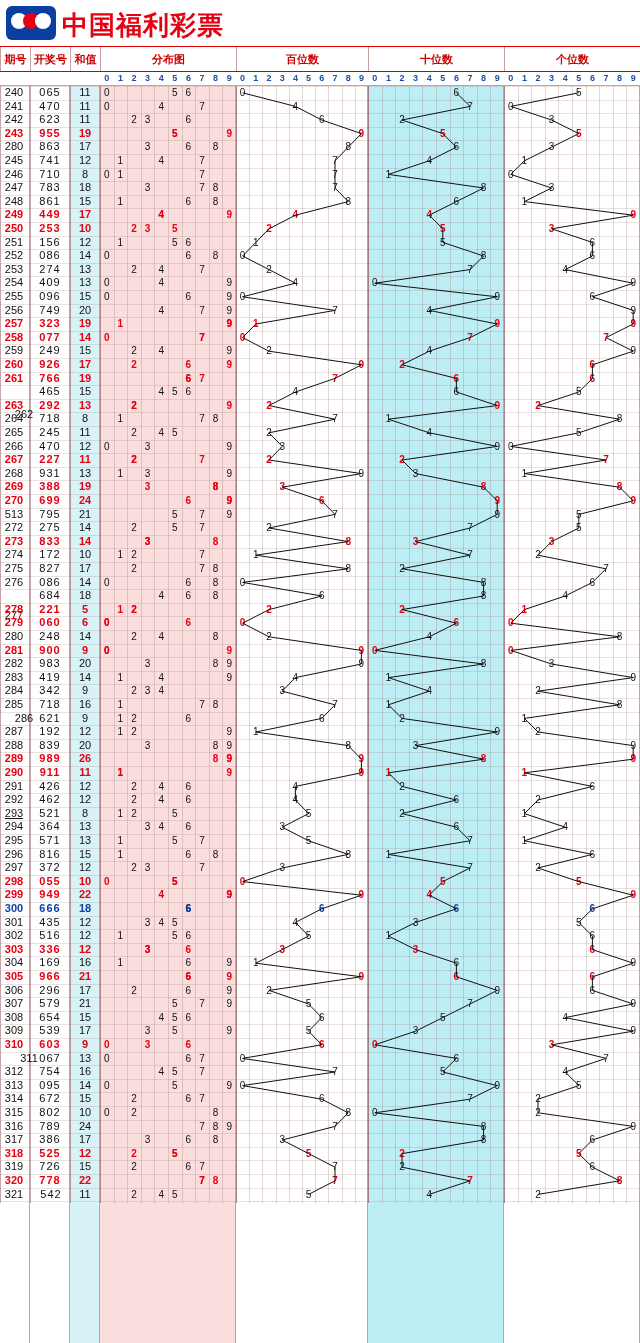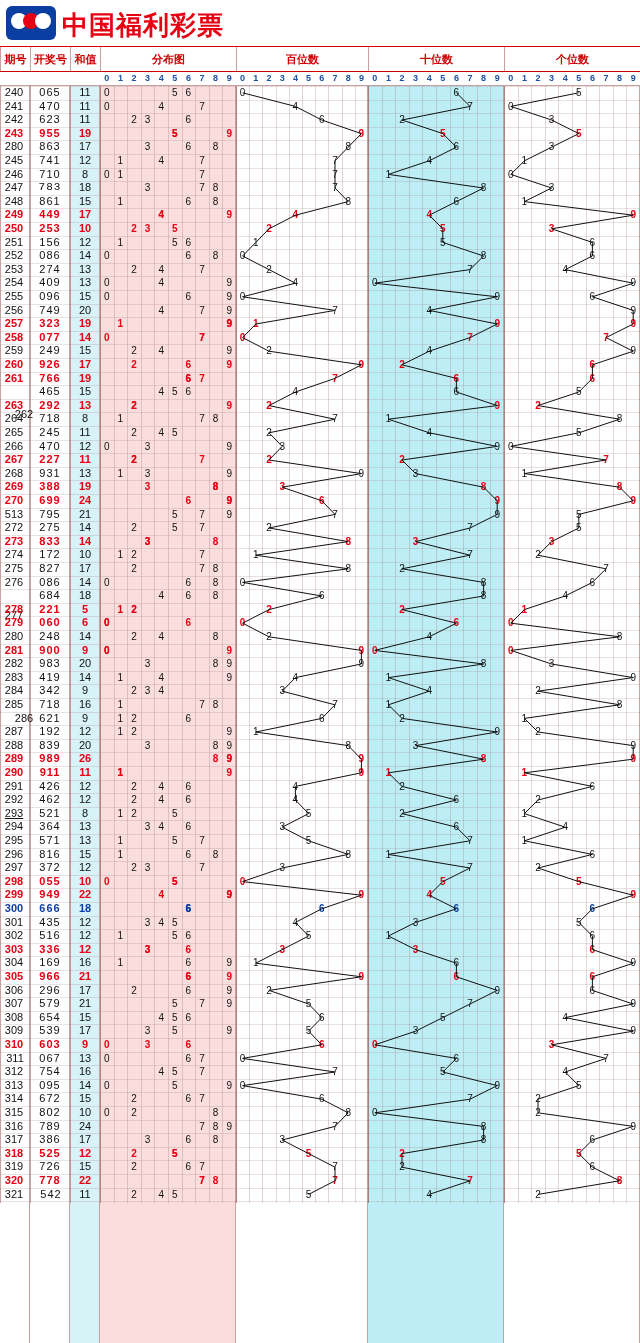--- a/index.html
+++ b/index.html
@@ -343,21 +343,21 @@
         <div class="cell issue" style="left: 0px; top: 81.6px; width: 28px; height: 13.6px; line-height: 13.6px;">246</div>
         <div class="cell num" style="left: 31px; top: 81.6px; width: 38px; height: 13.6px; line-height: 13.6px;">710</div>
         <div class="cell sum" style="left: 71px; top: 81.6px; width: 28px; height: 13.6px; line-height: 13.6px;">8</div>
         <div class="mark" style="left: 195.2px; top: 81.6px; width: 13.6px; height: 13.6px; line-height: 13.6px;">7</div>
         <div class="mark" style="left: 113.6px; top: 81.6px; width: 13.6px; height: 13.6px; line-height: 13.6px;">1</div>
         <div class="mark" style="left: 100px; top: 81.6px; width: 13.6px; height: 13.6px; line-height: 13.6px;">0</div>
         <div class="mark" style="left: 328.4px; top: 81.6px; width: 13.2px; height: 13.6px; line-height: 13.6px;">7</div>
         <div class="mark" style="left: 381.6px; top: 81.6px; width: 13.6px; height: 13.6px; line-height: 13.6px;">1</div>
         <div class="mark" style="left: 504px; top: 81.6px; width: 13.6px; height: 13.6px; line-height: 13.6px;">0</div>
         <div class="cell issue" style="left: 0px; top: 95.2px; width: 28px; height: 13.6px; line-height: 13.6px;">247</div>
-        <div class="cell num" style="left: 31px; top: 95.2px; width: 38px; height: 13.6px; line-height: 13.6px; font-family: Liberation Mono, monospace;">783</div>
+        <div class="cell num" style="left: 31px; top: 95.2px; width: 38px; height: 13.6px; line-height: 13.6px;">783</div>
         <div class="cell sum" style="left: 71px; top: 95.2px; width: 28px; height: 13.6px; line-height: 13.6px;">18</div>
         <div class="mark" style="left: 195.2px; top: 95.2px; width: 13.6px; height: 13.6px; line-height: 13.6px;">7</div>
         <div class="mark" style="left: 208.8px; top: 95.2px; width: 13.6px; height: 13.6px; line-height: 13.6px;">8</div>
         <div class="mark" style="left: 140.8px; top: 95.2px; width: 13.6px; height: 13.6px; line-height: 13.6px;">3</div>
         <div class="mark" style="left: 328.4px; top: 95.2px; width: 13.2px; height: 13.6px; line-height: 13.6px;">7</div>
         <div class="mark" style="left: 476.8px; top: 95.2px; width: 13.6px; height: 13.6px; line-height: 13.6px;">8</div>
         <div class="mark" style="left: 544.8px; top: 95.2px; width: 13.6px; height: 13.6px; line-height: 13.6px;">3</div>
         <div class="cell issue" style="left: 0px; top: 108.8px; width: 28px; height: 13.6px; line-height: 13.6px;">248</div>
         <div class="cell num" style="left: 31px; top: 108.8px; width: 38px; height: 13.6px; line-height: 13.6px;">861</div>
         <div class="cell sum" style="left: 71px; top: 108.8px; width: 28px; height: 13.6px; line-height: 13.6px;">15</div>
@@ -918,21 +918,21 @@
         <div class="mark" style="left: 626.4px; top: 938.4px; width: 13.6px; height: 13.6px; line-height: 13.6px;">9</div>
         <div class="cell issue hot" style="left: 0px; top: 952px; width: 28px; height: 13.6px; line-height: 13.6px;">310</div>
         <div class="cell num hot" style="left: 31px; top: 952px; width: 38px; height: 13.6px; line-height: 13.6px;">603</div>
         <div class="cell sum hot" style="left: 71px; top: 952px; width: 28px; height: 13.6px; line-height: 13.6px;">9</div>
         <div class="mark hot" style="left: 181.6px; top: 952px; width: 13.6px; height: 13.6px; line-height: 13.6px;">6</div>
         <div class="mark hot" style="left: 100px; top: 952px; width: 13.6px; height: 13.6px; line-height: 13.6px;">0</div>
         <div class="mark hot" style="left: 140.8px; top: 952px; width: 13.6px; height: 13.6px; line-height: 13.6px;">3</div>
         <div class="mark hot" style="left: 315.2px; top: 952px; width: 13.2px; height: 13.6px; line-height: 13.6px;">6</div>
         <div class="mark hot" style="left: 368px; top: 952px; width: 13.6px; height: 13.6px; line-height: 13.6px;">0</div>
         <div class="mark hot" style="left: 544.8px; top: 952px; width: 13.6px; height: 13.6px; line-height: 13.6px;">3</div>
-        <div class="cell issue" style="left: 0px; top: 965.6px; width: 30px; height: 13.6px; line-height: 13.6px;">311</div>
+        <div class="cell issue" style="left: 6px; top: 965.6px; width: 46px; height: 13.6px; line-height: 13.6px;">311</div>
         <div class="cell num" style="left: 31px; top: 965.6px; width: 38px; height: 13.6px; line-height: 13.6px;">067</div>
         <div class="cell sum" style="left: 71px; top: 965.6px; width: 28px; height: 13.6px; line-height: 13.6px;">13</div>
         <div class="mark" style="left: 100px; top: 965.6px; width: 13.6px; height: 13.6px; line-height: 13.6px;">0</div>
         <div class="mark" style="left: 181.6px; top: 965.6px; width: 13.6px; height: 13.6px; line-height: 13.6px;">6</div>
         <div class="mark" style="left: 195.2px; top: 965.6px; width: 13.6px; height: 13.6px; line-height: 13.6px;">7</div>
         <div class="mark" style="left: 236px; top: 965.6px; width: 13.2px; height: 13.6px; line-height: 13.6px;">0</div>
         <div class="mark" style="left: 449.6px; top: 965.6px; width: 13.6px; height: 13.6px; line-height: 13.6px;">6</div>
         <div class="mark" style="left: 599.2px; top: 965.6px; width: 13.6px; height: 13.6px; line-height: 13.6px;">7</div>
         <div class="cell issue" style="left: 0px; top: 979.2px; width: 28px; height: 13.6px; line-height: 13.6px;">312</div>
         <div class="cell num" style="left: 31px; top: 979.2px; width: 38px; height: 13.6px; line-height: 13.6px;">754</div>

